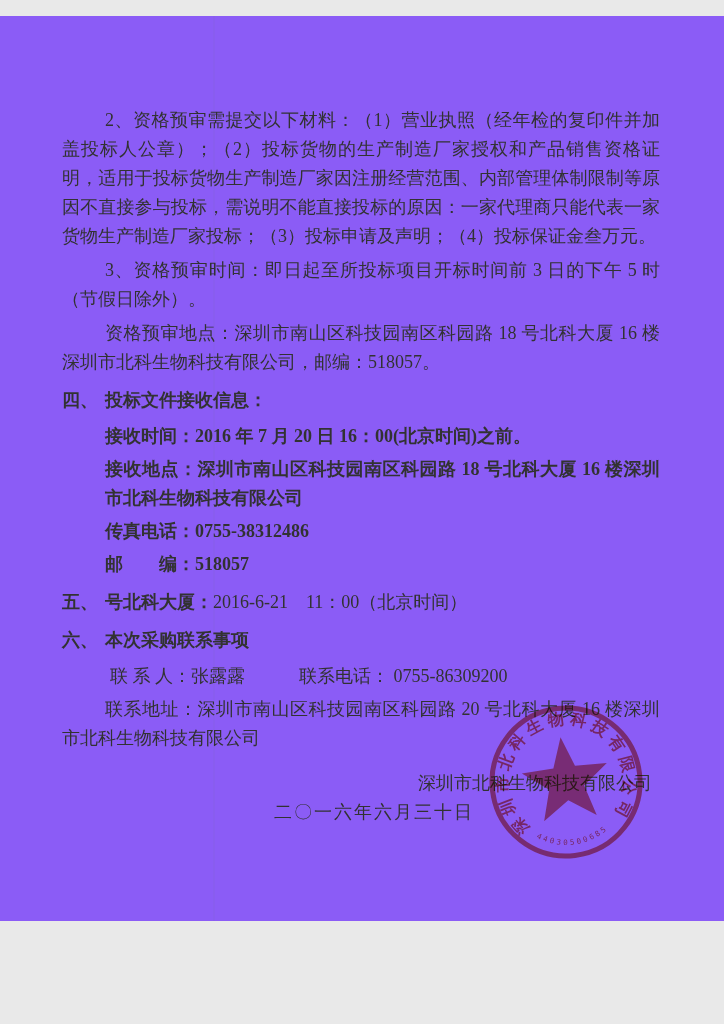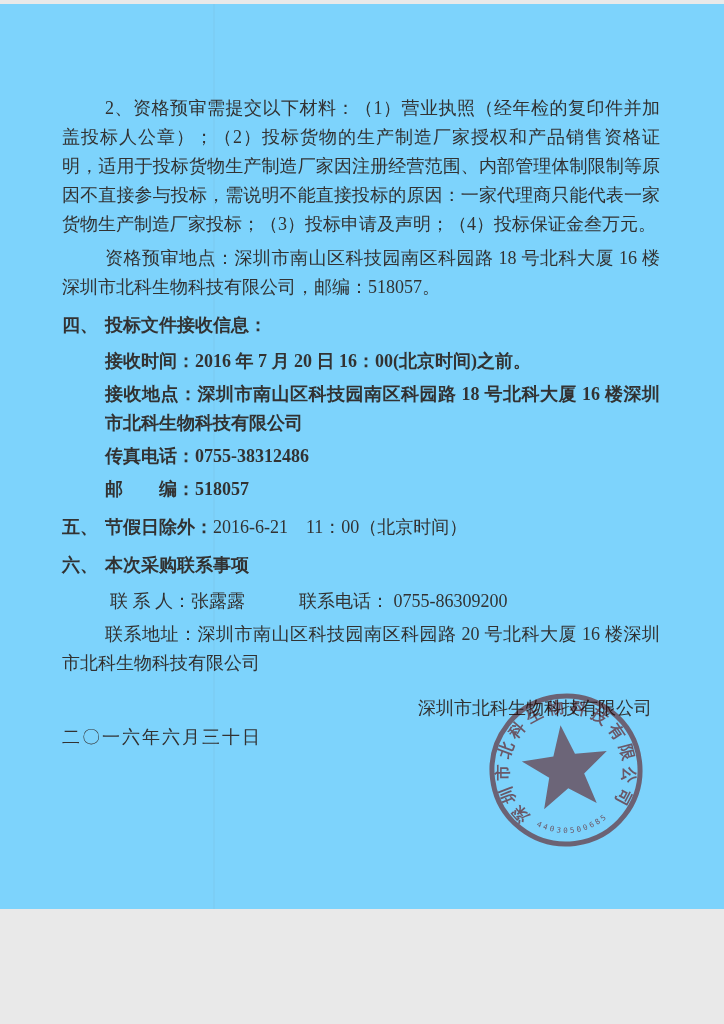--- a/index.html
+++ b/index.html
@@ -1,20 +1,20 @@
 <!DOCTYPE html>
 <html><head>
 <meta charset="utf-8">
 <style>
   html,body { margin:0; padding:0; background:#e9e9e9; }
   .page {
     position:relative;
     width:724px; height:905px;
-    margin:4px auto;
-    background:#7dd3fc;
+    margin:16px auto;
+    background:#8b5cf6;
     color:#323232;
     font-family:"Liberation Serif","DejaVu Serif",serif;
     overflow:hidden;
   }
   .scanline {
     position:absolute; left:213px; top:0; width:2px; height:100%;
     background:rgba(120,120,120,0.05);
   }
   .content {
     position:absolute; left:62px; top:90px; width:598px;
@@ -25,57 +25,58 @@
   .sec { margin-top:9px; }
   .sec-head { font-weight:bold; margin-top:3px; }
   .sec-num { display:inline-block; width:43px; font-weight:bold; }
   .sec-body { margin-left:43px; margin-top:7px; }
   .sec-body p { margin:0 0 4px 0;font-weight:bold; }
   .inline-val { font-weight:normal; }
   .contact-line { margin:7px 0 4px 48px;font-family:Liberation Serif, serif; }
   .address-para { margin:0; text-indent:43px; }
   .sign-block { margin-top:16px; }
   .sign-company { text-align:right; padding-right:8px; }
-  .sign-date { text-align:left; margin-right:-26px; letter-spacing:2px; }
+  .sign-date { text-align:center; margin-right:-26px; letter-spacing:2px; }
   .seal {
     position:absolute; left:486px; top:686px; width:160px; height:160px;
     transform:rotate(-7deg);
     mix-blend-mode:multiply;
     opacity:0.92;
     pointer-events:none;
   }
 </style>
 </head>
 <body>
 
 <div class="page">
   <div class="scanline"></div>
 
   <div class="content">
 
     <p class="para">2、资格预审需提交以下材料：（1）营业执照（经年检的复印件并加盖投标人公章）；（2）投标货物的生产制造厂家授权和产品销售资格证明，适用于投标货物生产制造厂家因注册经营范围、内部管理体制限制等原因不直接参与投标，需说明不能直接投标的原因：一家代理商只能代表一家货物生产制造厂家投标；（3）投标申请及声明；（4）投标保证金叁万元。</p>
 
+    <p class="para">3、资格预审时间：即日起至所投标项目开标时间前 3 日的下午 5 时（节假日除外）。</p>
 
     <p class="para">资格预审地点：深圳市南山区科技园南区科园路 18 号北科大厦 16 楼深圳市北科生物科技有限公司，邮编：518057。</p>
 
     <div class="sec">
       <div class="sec-head">
         <span class="sec-num">四、</span><span>投标文件接收信息：</span>
       </div>
       <div class="sec-body">
         <p>接收时间：2016 年 7 月 20 日 16：00(北京时间)之前。</p>
         <p>接收地点：深圳市南山区科技园南区科园路 18 号北科大厦 16 楼深圳市北科生物科技有限公司</p>
         <p>传真电话：0755-38312486</p>
         <p>邮　　编：518057</p>
       </div>
     </div>
 
     <div class="sec">
       <div class="sec-head">
-        <span class="sec-num">五、</span><span>节假日除外：</span><span class="inline-val">2016-6-21　11：00（北京时间）</span>
+        <span class="sec-num">五、</span><span>号北科大厦：</span><span class="inline-val">2016-6-21　11：00（北京时间）</span>
       </div>
     </div>
 
     <div class="sec">
       <div class="sec-head">
         <span class="sec-num">六、</span><span>本次采购联系事项</span>
       </div>
       <p class="contact-line">联 系 人：张露露　　　联系电话：  0755-86309200</p>
       <p class="address-para">联系地址：深圳市南山区科技园南区科园路 20 号北科大厦 16 楼深圳市北科生物科技有限公司</p>
     </div>

